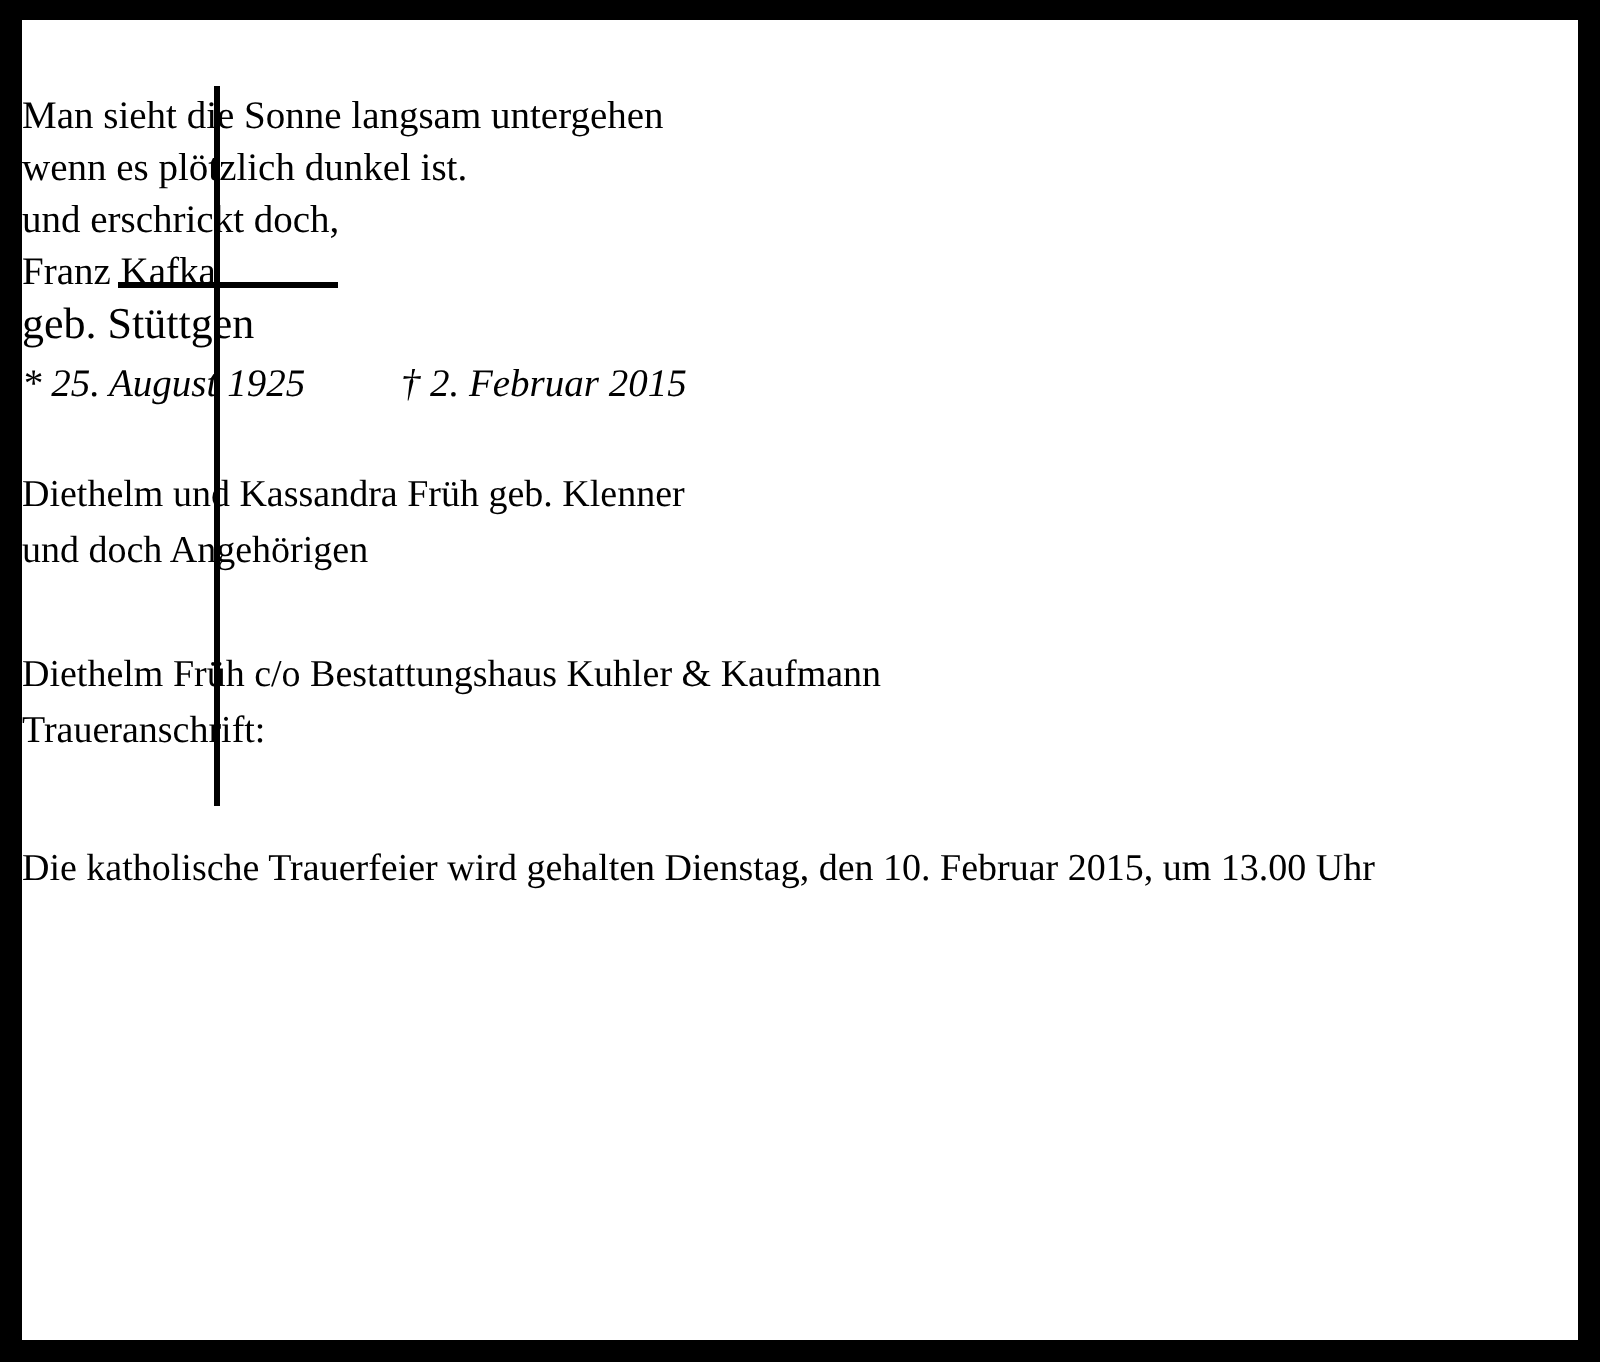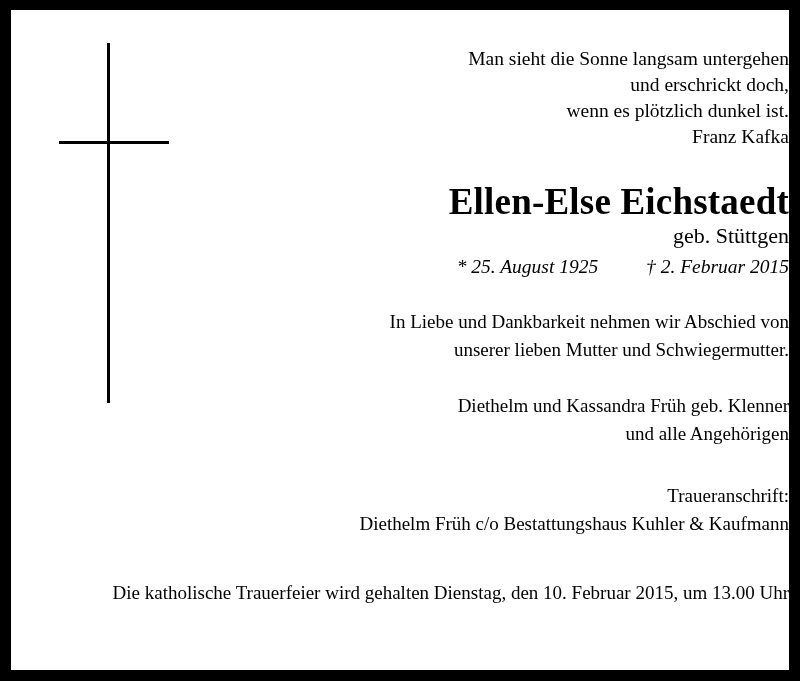--- a/index.html
+++ b/index.html
@@ -53,21 +53,21 @@
     background: #000000;
   }
   .content {
     position: absolute;
     left: 0;
     right: 0;
     top: 0;
     text-align: center;
   }
   .block {
-    text-align: right;
+    text-align: left;
   }
   .poem {
     margin-top: 36px;
     font-size: 19.5px;
     line-height: 26px;
   }
   .poem div {
     white-space: nowrap;
   }
   .name {
@@ -122,47 +122,42 @@
 
     <div class="cross">
       <div class="vbar"></div>
       <div class="hbar"></div>
     </div>
 
     <div class="content">
 
       <div class="block poem">
         <div>Man sieht die Sonne langsam untergehen</div>
+        <div>wenn es plötzlich dunkel ist.</div>
         <div>und erschrickt doch,</div>
-        <div>wenn es plötzlich dunkel ist.</div>
         <div>Franz Kafka</div>
       </div>
 
-      <div class="block name">Ellen-Else Eichstaedt</div>
       <div class="block maiden">geb. Stüttgen</div>
 
       <div class="block dates">
         <span>* 25. August 1925</span>
         <span class="gap"></span>
         <span>† 2. Februar 2015</span>
       </div>
 
-      <div class="block message">
-        <div>In Liebe und Dankbarkeit nehmen wir Abschied von</div>
-        <div>unserer lieben Mutter und Schwiegermutter.</div>
-      </div>
 
       <div class="block family">
         <div>Diethelm und Kassandra Früh geb. Klenner</div>
-        <div>und alle Angehörigen</div>
+        <div>und doch Angehörigen</div>
       </div>
 
       <div class="block address">
+        <div>Diethelm Früh c/o Bestattungshaus Kuhler &amp; Kaufmann</div>
         <div>Traueranschrift:</div>
-        <div>Diethelm Früh c/o Bestattungshaus Kuhler &amp; Kaufmann</div>
       </div>
 
       <div class="block ceremony">
         <div>Die katholische Trauerfeier wird gehalten Dienstag, den 10. Februar 2015, um 13.00 Uhr</div>
       </div>
 
     </div>
   </div>
 </div>
 

